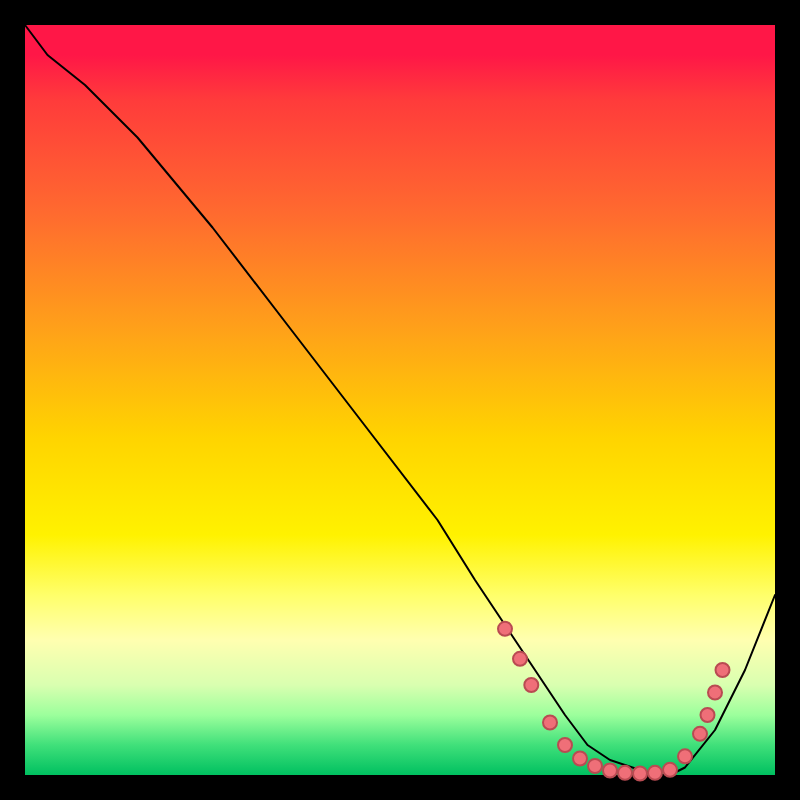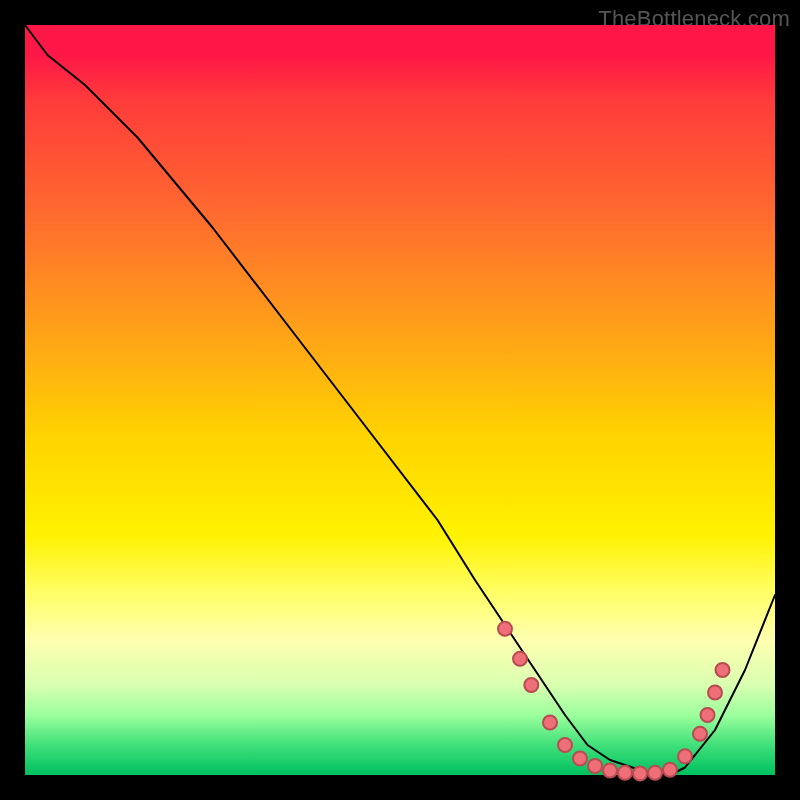--- a/index.html
+++ b/index.html
@@ -67,21 +67,20 @@
   .dot {
     fill: #ef6f78;
     stroke: #b94b52;
     stroke-width: 2;
   }
 </style>
 </head>
 <body>
 
 <div class="frame">
-  <div class="watermark">TheBottleneck.com</div>
 
   <div class="plot">
     <svg id="chart-svg" viewBox="0 0 750 750" preserveAspectRatio="none">
       <path id="curve-path" class="curve" d="M0.0 0.0 L22.5 30.0 L60.0 60.0 L112.5 112.5 L187.5 202.5 L262.5 300.0 L337.5 397.5 L412.5 495.0 L450.0 555.0 L480.0 600.0 L510.0 645.0 L540.0 690.0 L562.5 720.0 L585.0 735.0 L607.5 742.5 L630.0 750.0 L645.0 750.0 L660.0 742.5 L690.0 705.0 L720.0 645.0 L750.0 570.0"></path>
       <g id="markers-group">
           <circle class="dot" cx="480.0" cy="603.8" r="7"></circle>
           <circle class="dot" cx="495.0" cy="633.8" r="7"></circle>
           <circle class="dot" cx="506.3" cy="660.0" r="7"></circle>
           <circle class="dot" cx="525.0" cy="697.5" r="7"></circle>
           <circle class="dot" cx="540.0" cy="720.0" r="7"></circle>

